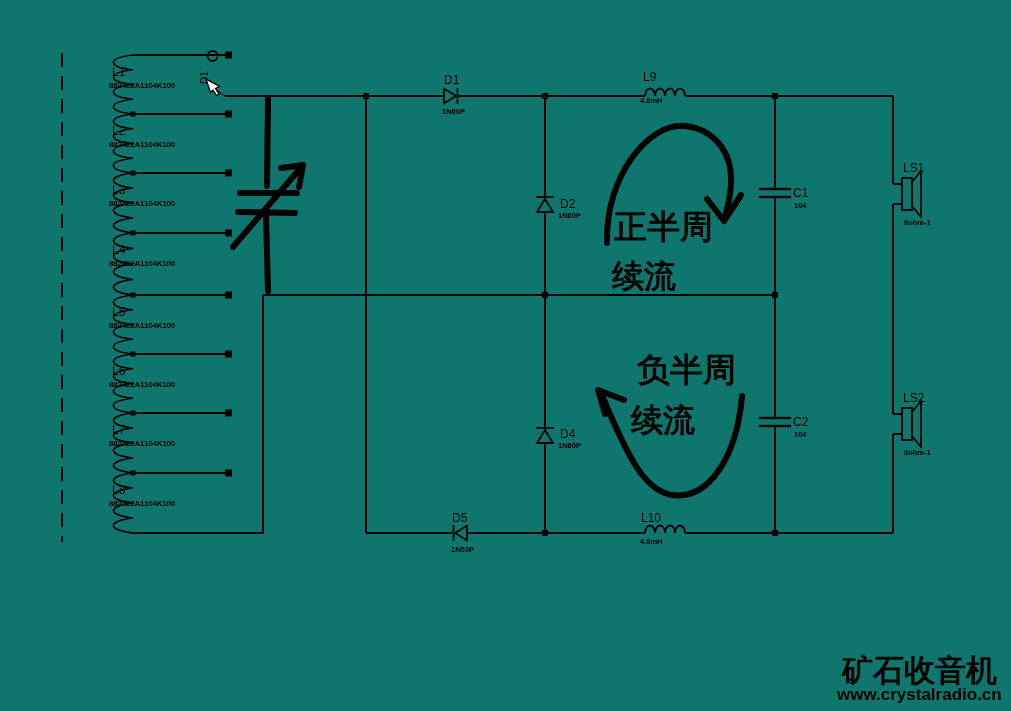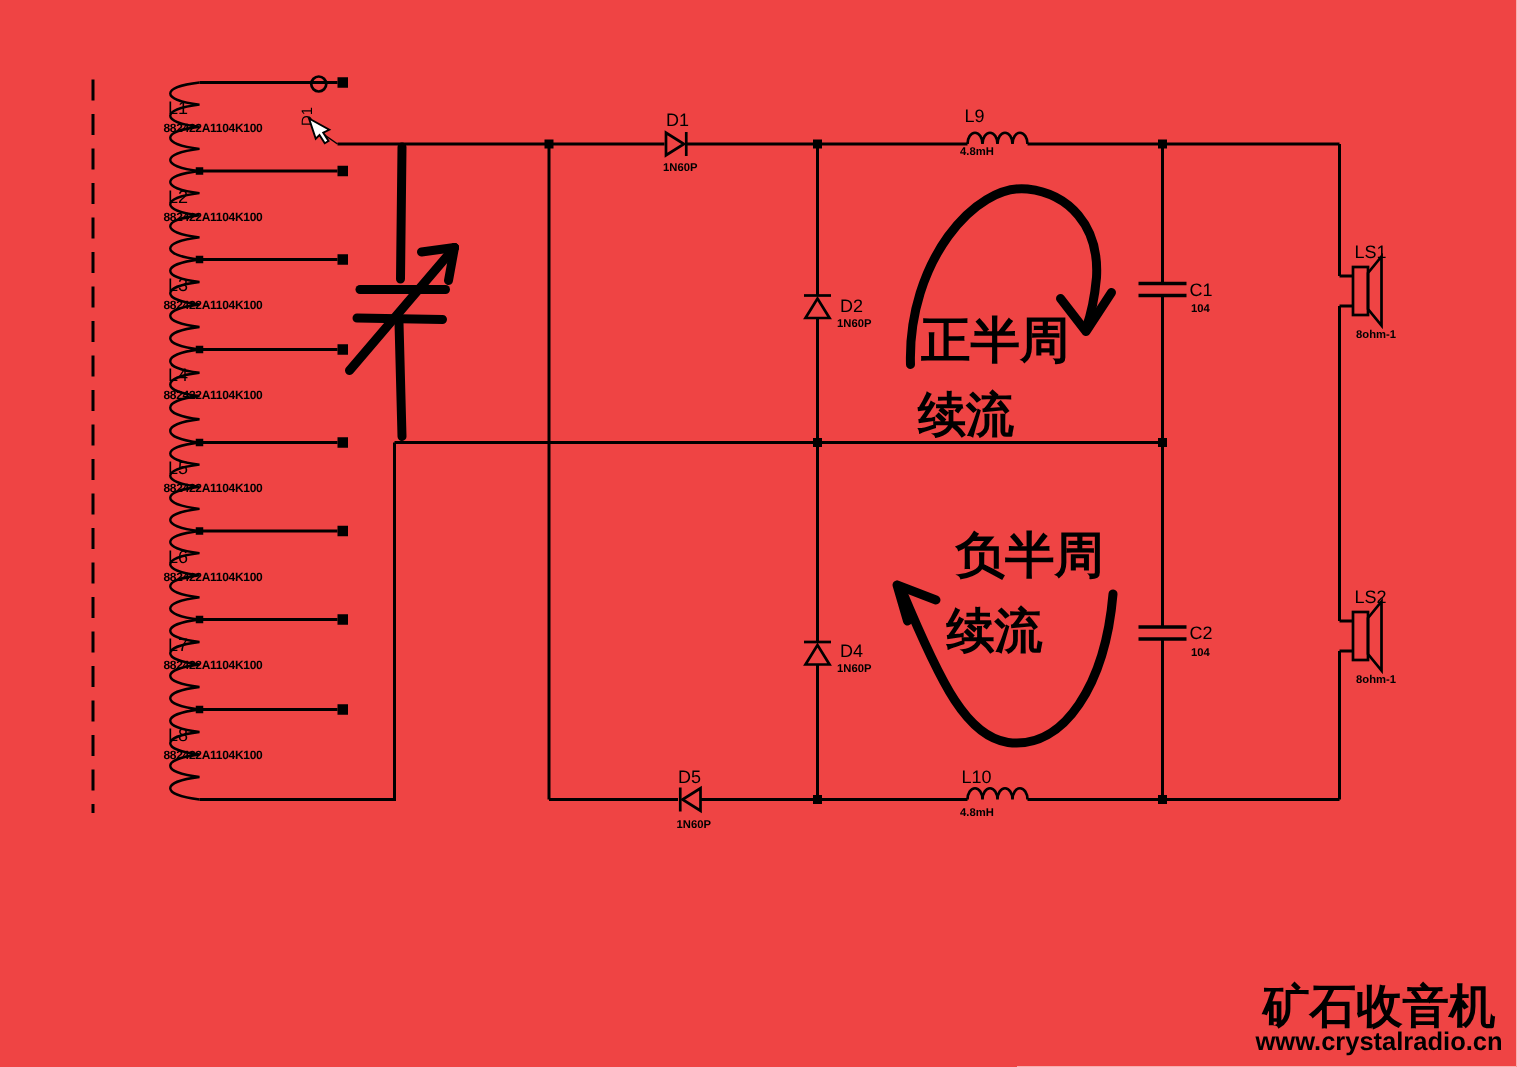--- a/index.html
+++ b/index.html
@@ -1,16 +1,16 @@
 <!DOCTYPE html>
 <html><head>
 <meta charset="utf-8">
 <style>
   html,body{margin:0;padding:0;background:#fff;}
-  .canvas{position:relative;width:1011px;height:711px;background:#ef4444;overflow:hidden;
+  .canvas{position:relative;width:1011px;height:711px;background:#0f766e;overflow:hidden;
           font-family:"Liberation Sans",sans-serif;}
   svg{display:block}
   svg text{font-family:"Liberation Sans",sans-serif;fill:#000;}
   .refdes{font-size:12px;}
   .partno{font-size:8px;font-weight:bold;letter-spacing:-0.2px;}
   .smallval{font-size:7.5px;font-weight:bold;}
   .cjk{font-size:33px;font-weight:bold;font-family:"DejaVu Sans","Liberation Sans",sans-serif;}
   .cjk2{font-size:32px;font-weight:bold;font-family:"DejaVu Sans","Liberation Sans",sans-serif;}
   .wire{stroke:#000;stroke-width:2;fill:none;}
   .thinwire{stroke:#000;stroke-width:1.6;fill:none;}

